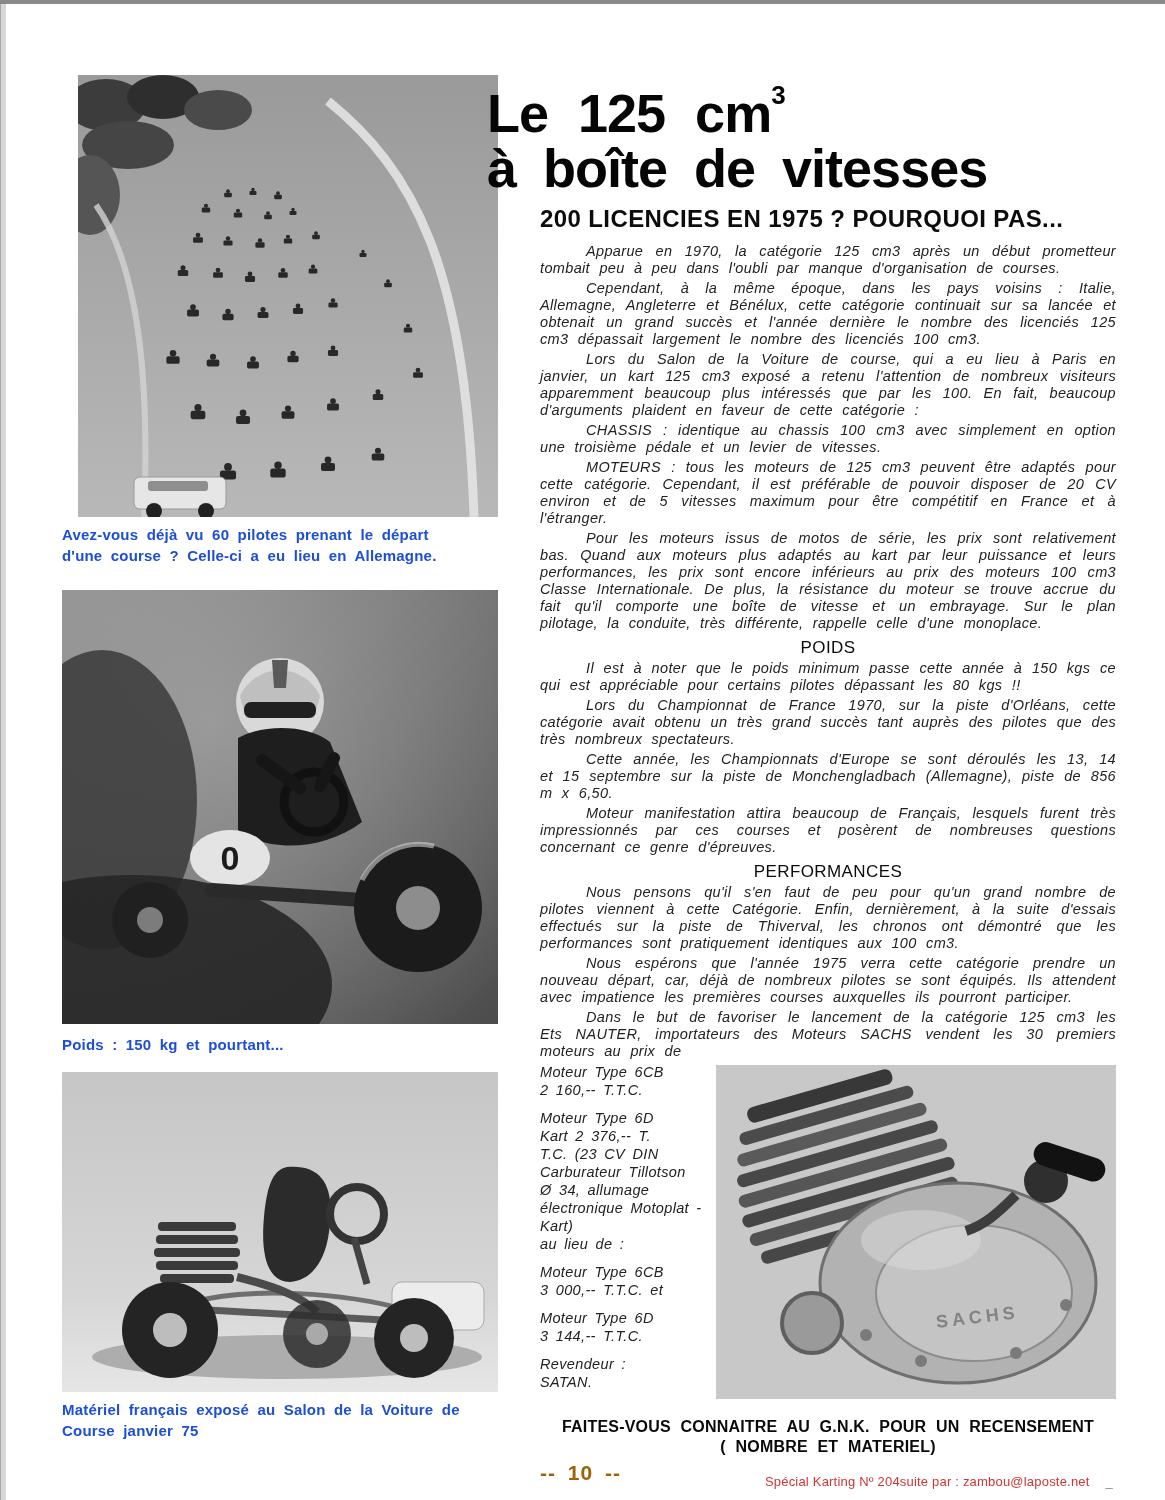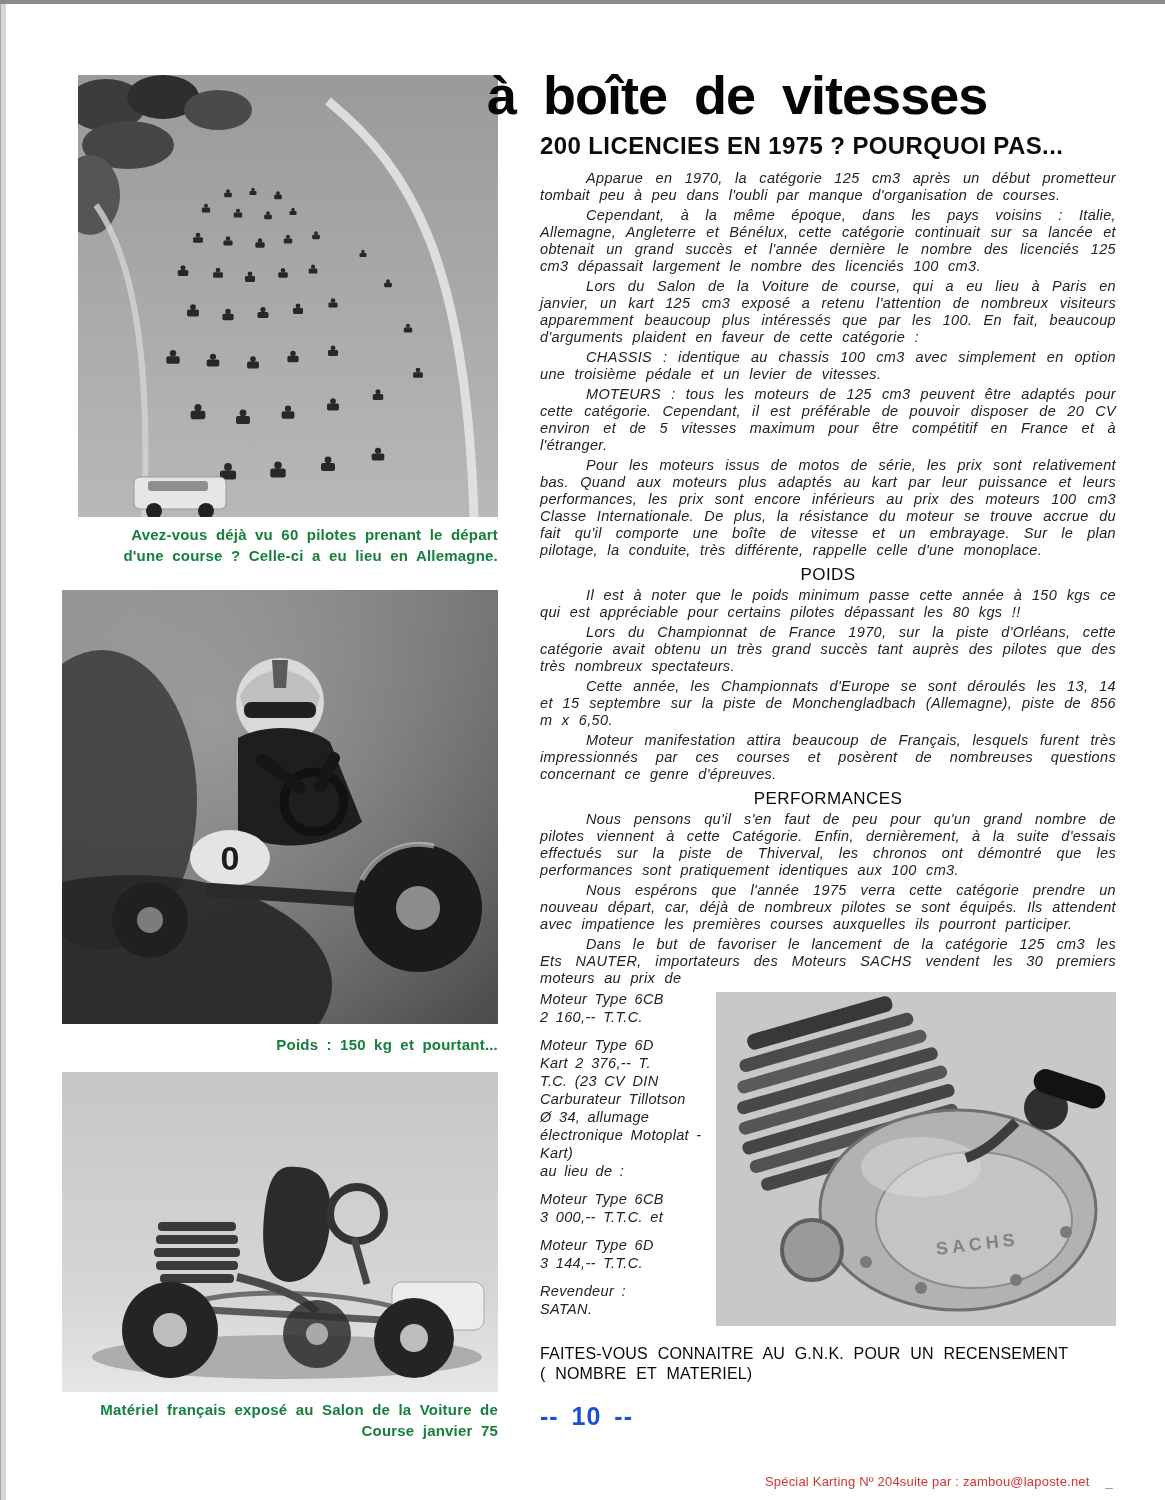--- a/index.html
+++ b/index.html
@@ -11,43 +11,43 @@
   .left-strip{position:absolute;top:4px;left:0;bottom:0;width:6px;background:#d6d6d6;border-left:1px solid #a9a9a9;box-sizing:border-box;}
 
   
   .left-col{position:absolute;left:62px;top:75px;width:436px;}
   .ph{background:#bdbdbd;overflow:hidden;line-height:0;}
   .ph svg{display:block;}
   .ph1{width:420px;height:442px;margin-left:16px;}
   .ph2{width:436px;height:434px;margin-top:24px;}
   .ph3{width:436px;height:320px;margin-top:17px;}
   .caption{
-    font-weight:bold;font-size:15px;line-height:21px;text-align:right;
-    white-space:pre-line;word-spacing:4px;color:#15803d;margin-top:7px;letter-spacing:0.2px;
+    font-weight:bold;font-size:15px;line-height:21px;text-align:left;
+    white-space:pre-line;word-spacing:4px;color:#1d4ed8;margin-top:7px;letter-spacing:0.2px;
   }
   .cap2{margin-top:10px;}
 
   
   .right-col{position:absolute;left:487px;top:68px;width:629px;}
   .title{margin:0;color:#050505;font-weight:bold;}
   .title .t1,.title .t2{display:block;font-size:54px;line-height:55px;letter-spacing:-1px;}
   .title .t1{word-spacing:16px;}
   .title .t2{word-spacing:13px;}
   .t-sup{font-size:26px;vertical-align:28px;letter-spacing:0;}
   .kicker{margin:9px 0 10px 53px;font-size:24px;font-weight:bold;letter-spacing:0.4px;color:#0c0c0c;}
   .bodytext{margin-left:53px;font-size:14.5px;line-height:17px;text-align:justify;
     letter-spacing:0.35px;word-spacing:5px;color:#222;}
   .para{margin:0 0 3px 0;text-indent:46px;font-style:italic;}
   .sect{font-size:17px;font-weight:normal;margin:7px 0 4px 0;color:#0c0c0c;letter-spacing:0.4px;text-align:center;}
   .engine-box{float:right;width:400px;height:334px;margin:2px 0 8px 12px;background:#c8c8c8;line-height:0;}
   .price{white-space:pre-line;text-indent:0;text-align:left;margin:0 0 10px 0;line-height:18px;word-spacing:3px;}
   .clear{clear:both;}
-  .gnk{font-weight:normal;font-size:16px;line-height:20px;white-space:pre-line;
-    letter-spacing:0.2px;color:#0a0a0a;margin-top:10px;text-align:left;}
-  .pageno{color:#1d4ed8;font-weight:bold;font-size:25px;margin-top:24px;letter-spacing:1px;}
+  .gnk{font-weight:bold;font-size:16px;line-height:20px;white-space:pre-line;
+    letter-spacing:0.2px;color:#0a0a0a;margin-top:10px;text-align:center;}
+  .pageno{color:#a16207;font-weight:bold;font-size:21px;margin-top:7px;letter-spacing:1px;}
 
   
   .credit{position:absolute;right:52px;bottom:11px;font-family:Liberation Sans, sans-serif;
     font-size:13px;color:#d23535;letter-spacing:0.2px;white-space:nowrap;}
   .credit .trail{color:#8a8a8a;margin-left:16px;}
 </style>
 </head>
 <body>
 
 <div class="page">
@@ -220,20 +220,21 @@
             <circle cx="352" cy="266" r="14" fill="#bdbdbd"></circle>
         </g>
       </svg>
     </div>
     <div class="caption">Matériel français exposé au Salon de la Voiture de
 Course janvier 75</div>
   </div>
 
   <div class="right-col">
     <h1 class="title">
+      <span class="t1"><span>Le 125 cm</span><sup class="t-sup">3</sup></span>
       <span class="t2">à boîte de vitesses</span>
     </h1>
     <div class="kicker">200 LICENCIES EN 1975 ? POURQUOI PAS...</div>
 
     <div class="bodytext">
       <p class="para">Apparue en 1970, la catégorie 125 cm3 après un début prometteur tombait peu à peu dans l'oubli par manque d'organisation de courses.</p>
       <p class="para">Cependant, à la même époque, dans les pays voisins : Italie, Allemagne, Angleterre et Bénélux, cette catégorie continuait sur sa lancée et obtenait un grand succès et l'année dernière le nombre des licenciés 125 cm3 dépassait largement le nombre des licenciés 100 cm3.</p>
       <p class="para">Lors du Salon de la Voiture de course, qui a eu lieu à Paris en janvier, un kart 125 cm3 exposé a retenu l'attention de nombreux visiteurs apparemment beaucoup plus intéressés que par les 100. En fait, beaucoup d'arguments plaident en faveur de cette catégorie :</p>
       <p class="para">CHASSIS : identique au chassis 100 cm3 avec simplement en option une troisième pédale et un levier de vitesses.</p>
       <p class="para">MOTEURS : tous les moteurs de 125 cm3 peuvent être adaptés pour cette catégorie. Cependant, il est préférable de pouvoir disposer de 20 CV environ et de 5 vitesses maximum pour être compétitif en France et à l'étranger.</p>

